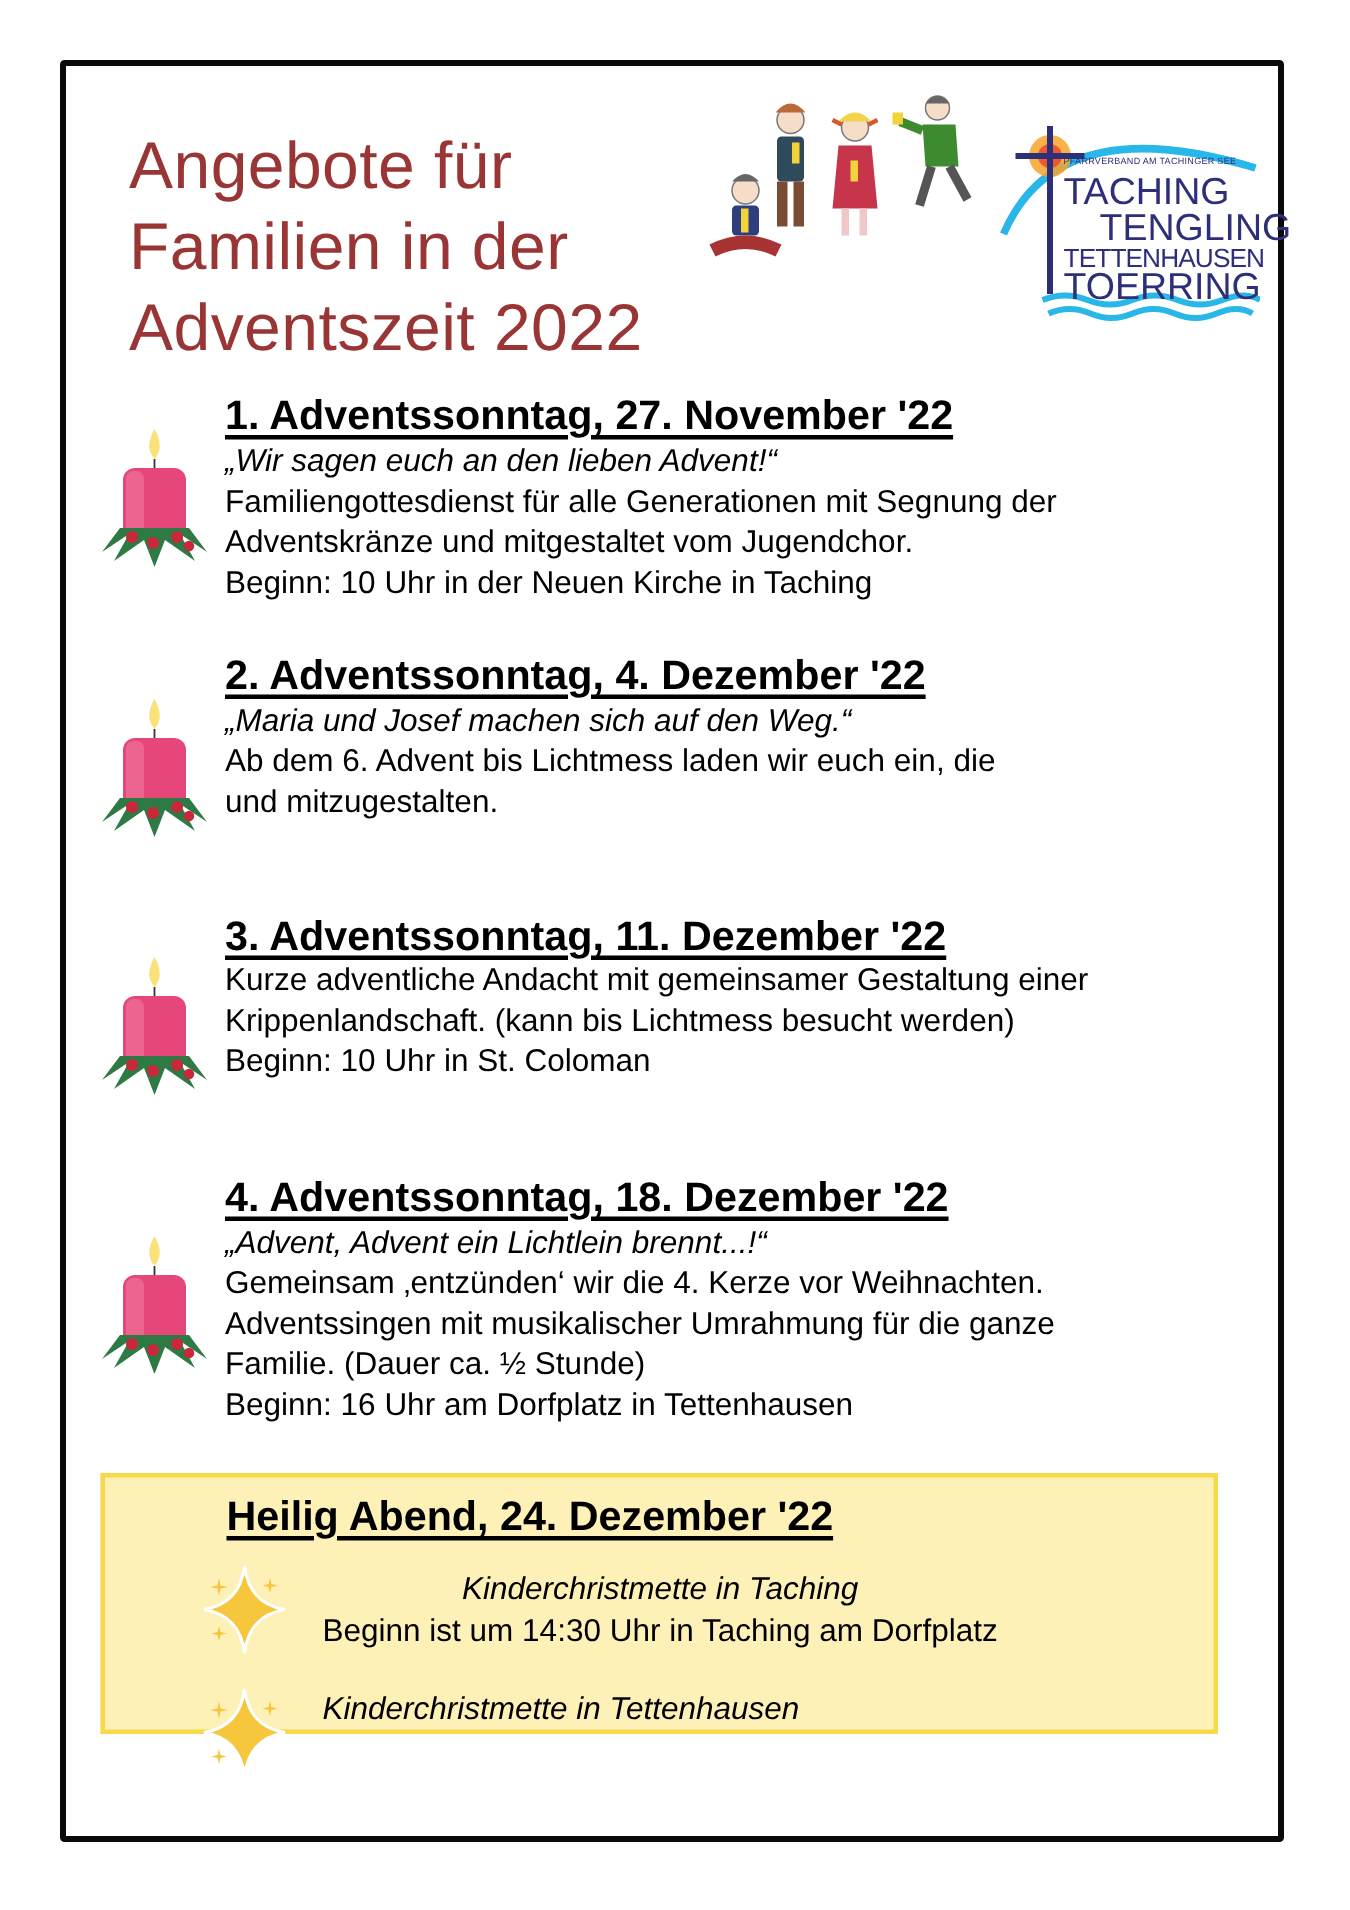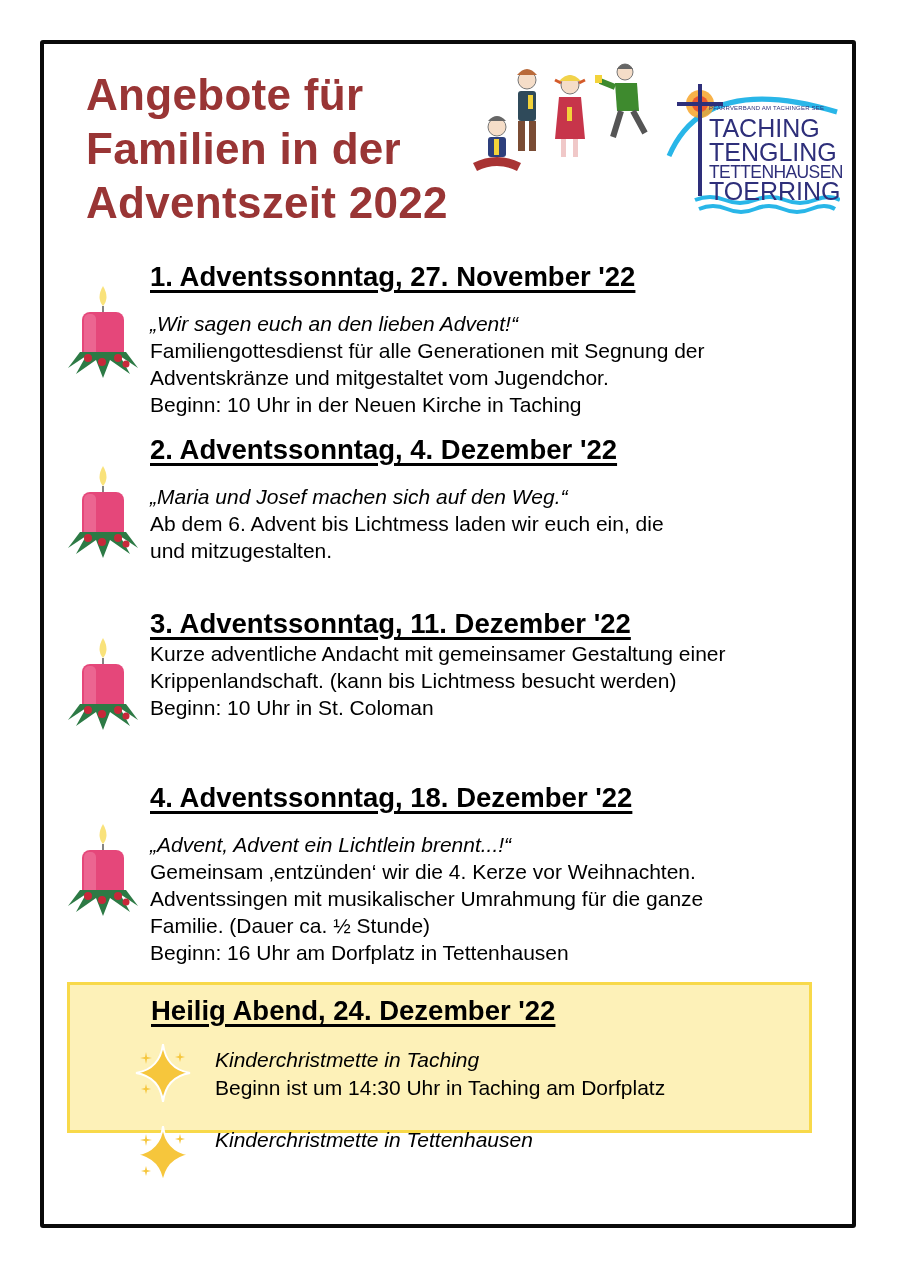--- a/index.html
+++ b/index.html
@@ -1,43 +1,43 @@
 <!DOCTYPE html>
 <html><head>
 <meta charset="utf-8">
 <style>
   html, body { margin:0; padding:0; background:#ffffff; }
   body { width:900px; height:1273px; position:relative; overflow:hidden;
          font-family:"Liberation Sans", sans-serif; color:#000; }
   .frame { position:absolute; left:40px; top:40px; width:816px; height:1188px;
            border:4px solid #0a0a0a; border-radius:3px; box-sizing:border-box; }
-  .title { position:absolute; left:86px; top:68px; margin:0;
-           font-family:"Liberation Sans", sans-serif; font-weight:bold;
+  .title { position:absolute; left:86px; top:84px; margin:0;
+           font-family:"Liberation Sans", sans-serif; font-weight:normal;
            font-size:44px; line-height:54px; color:#993535; letter-spacing:0.3px; }
   .title span { display:block; }
   .kids { position:absolute; left:455px; top:55px; width:200px; height:125px; }
   .logo { position:absolute; left:665px; top:78px; width:175px; height:140px; }
   .logo .ltext { position:absolute; left:44px; font-family:"Liberation Sans", sans-serif;
                  color:#2e2f7a; line-height:1; white-space:nowrap; }
   .logo .l-small { top:27px; font-size:6px; letter-spacing:0.2px; }
   .logo .l1 { top:38px; font-size:25px; letter-spacing:0px; }
-  .logo .l2 { top:62px; font-size:25px; }
+  .logo .l2 { top:62px; font-size:25px;margin-left:24px; }
   .logo .l3 { top:86px; font-size:17.5px; letter-spacing:-0.6px; }
   .logo .l4 { top:101px; font-size:25px; }
 
   .section { position:absolute; left:150px; width:680px; }
   .section h2 { margin:0; font-size:27.5px; font-weight:bold; line-height:32px;
                 text-decoration:underline; text-decoration-thickness:3px;
                 text-underline-offset:4px; }
-  .section .motto { font-style:italic; font-size:21px; line-height:27px; margin-top:17px; }
+  .section .motto { font-style:italic; font-size:21px; line-height:27px; margin-top:1px; }
   .section .line { font-size:21px; line-height:27px; }
   .candle { position:absolute; left:66px; width:74px; height:100px; }
 
-  .yellow { position:absolute; left:67px; top:982px; width:745px; height:151px;
-            background:#FDF1B8; border:3px solid #F8D94A; box-sizing:border-box; }
+  .yellow { position:absolute; left:67px; top:982px; width:745px; height:174px;
+            background:#FDF1B8; border:3px solid #F8D94A; box-sizing:border-box;text-align:center; }
   .yellow h2 { position:absolute; left:81px; top:10px; margin:0; font-size:27.5px;
                font-weight:bold; line-height:32px; text-decoration:underline;
                text-decoration-thickness:3px; text-underline-offset:4px; }
   .event { position:absolute; left:145px; }
   .event .ename { font-style:italic; font-size:21px; line-height:29px; }
   .event .etime { font-size:21px; line-height:27px; }
   .star { position:absolute; left:62px; width:62px; height:62px; }
 </style>
 </head>
 <body>

